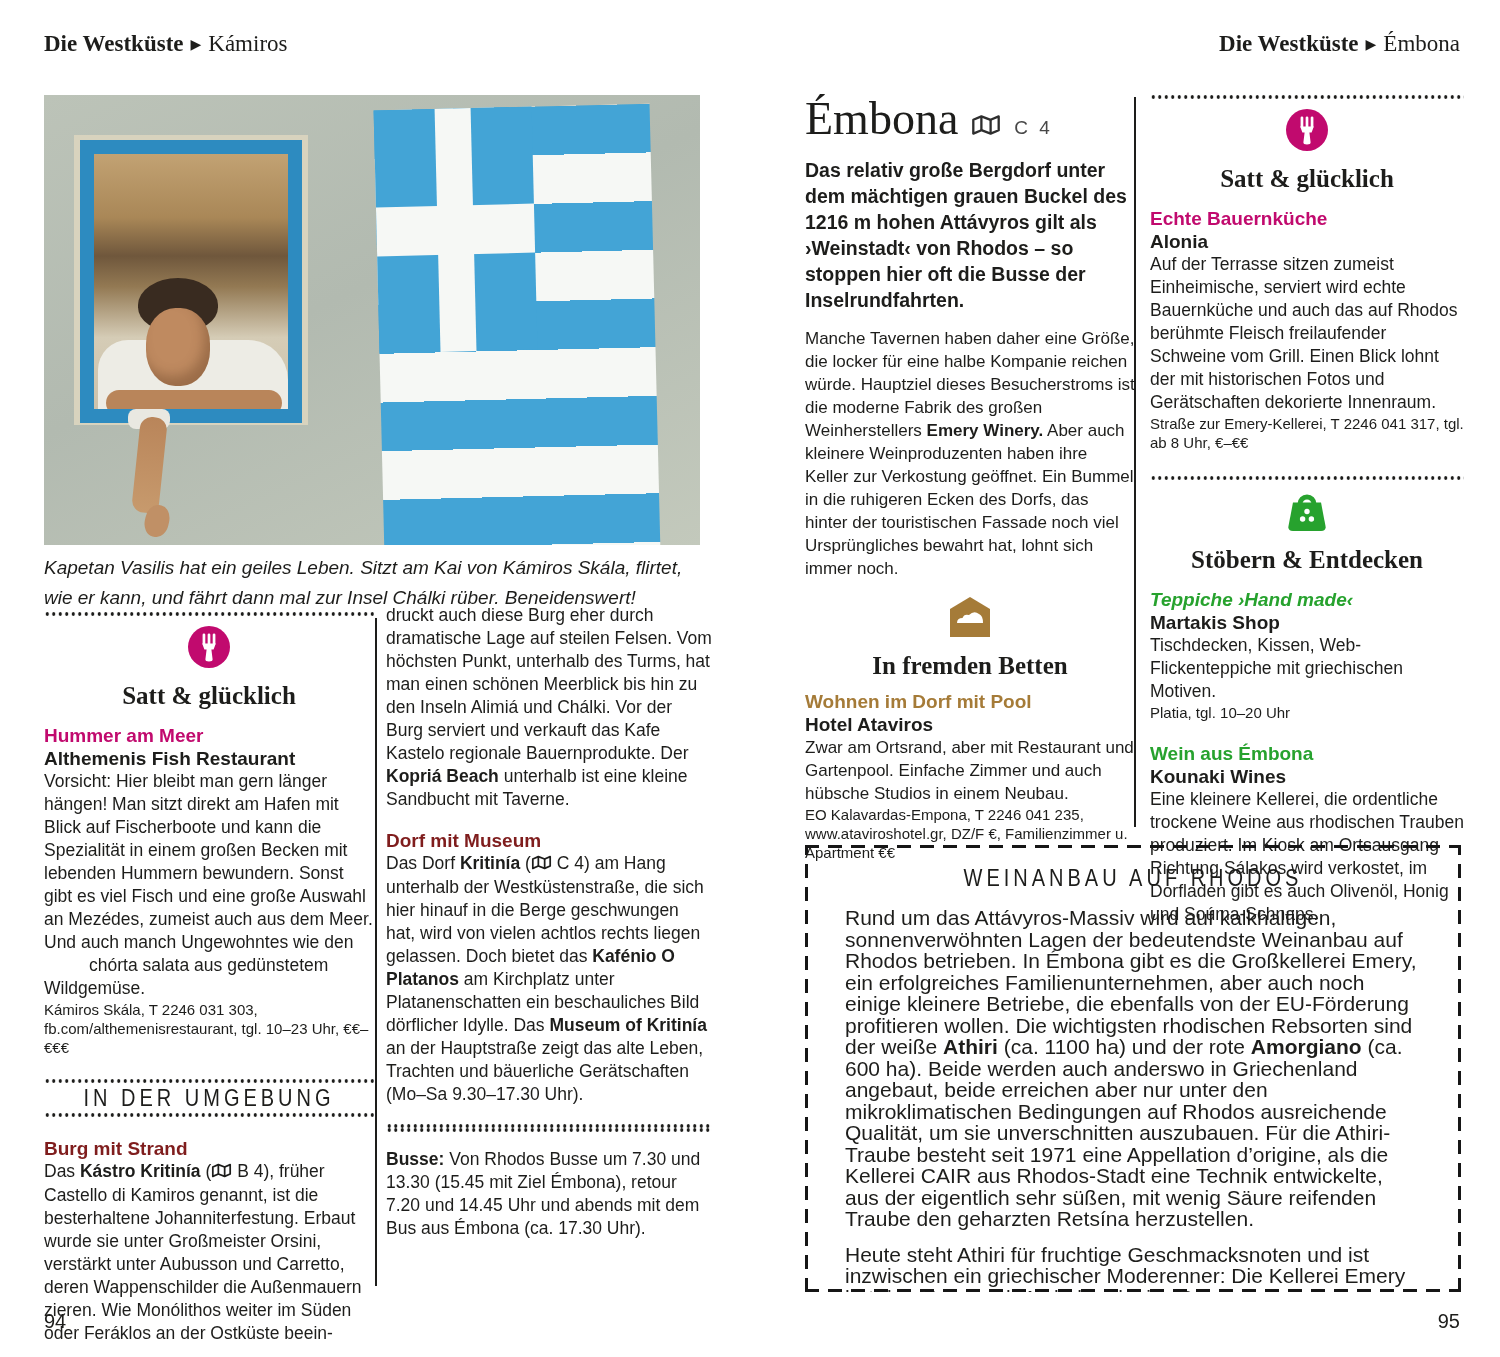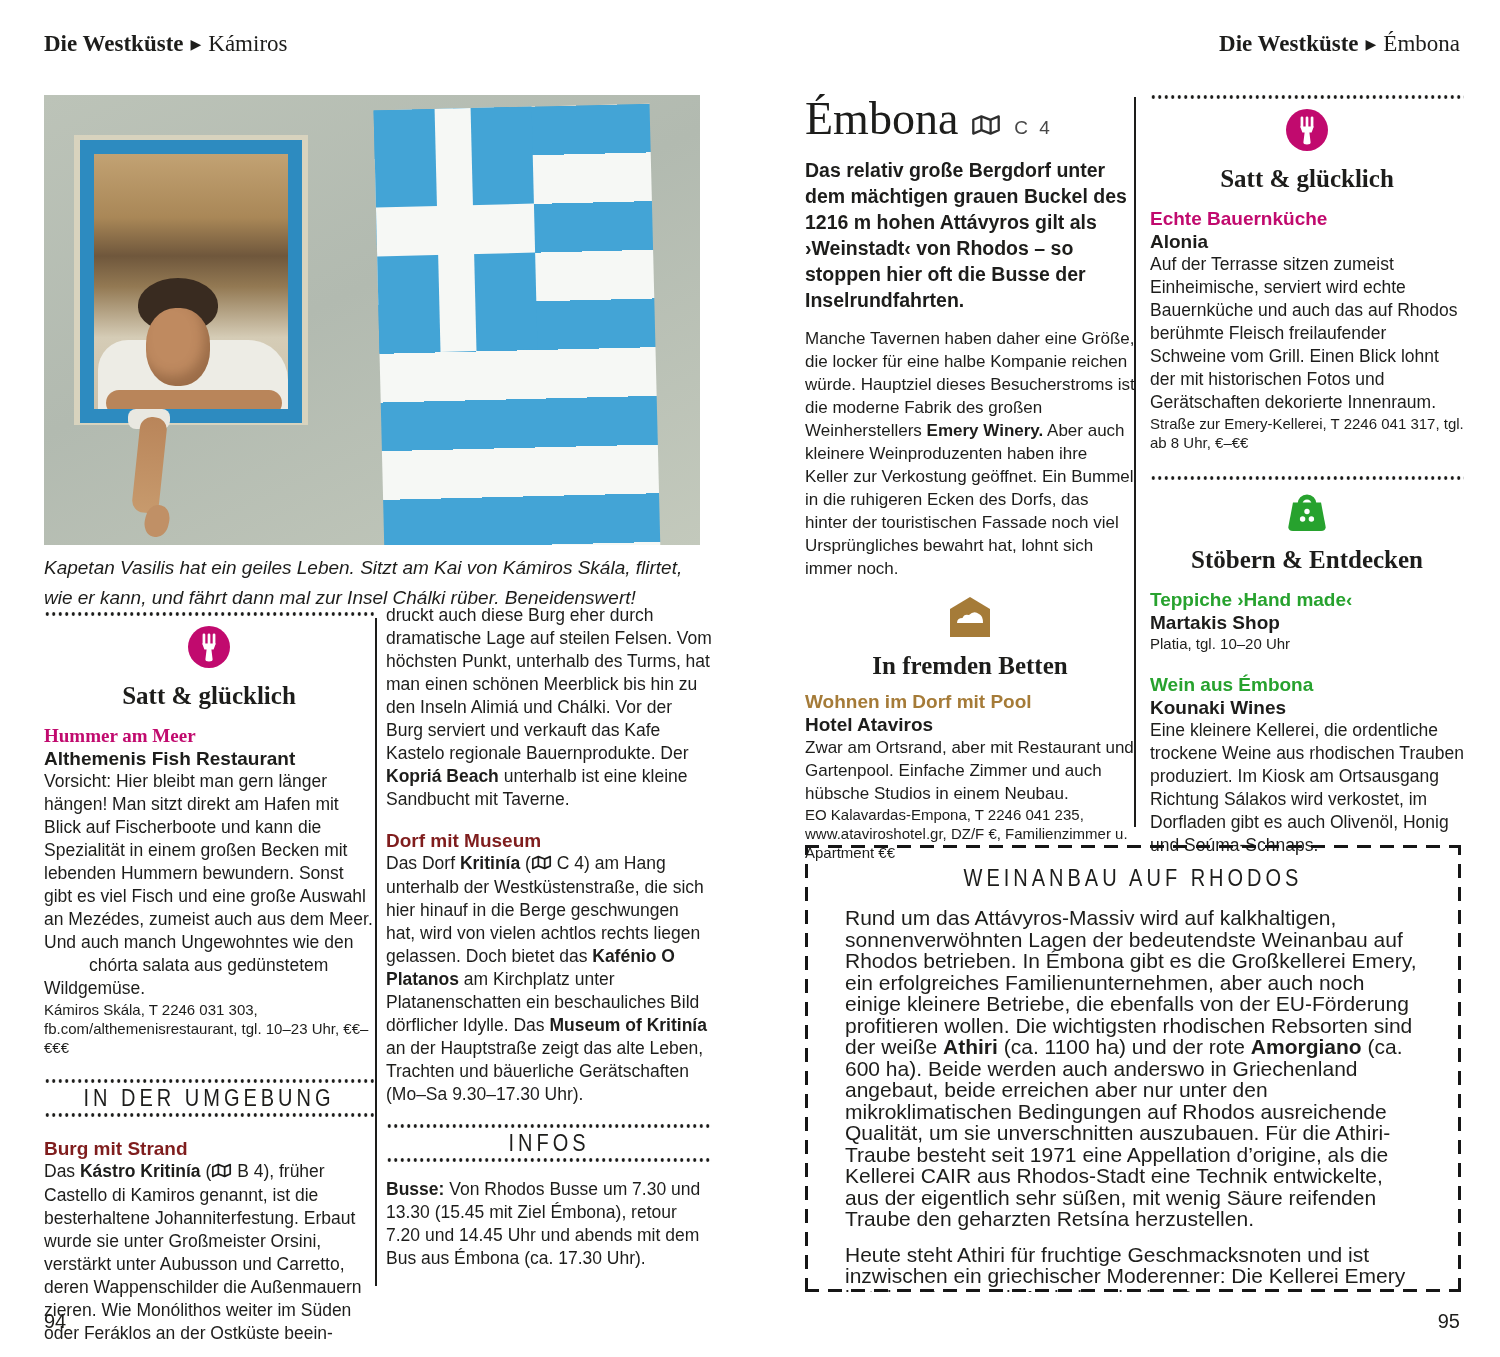--- a/index.html
+++ b/index.html
@@ -132,21 +132,21 @@
         <g fill="#ffffff">
           <rect x="14.6" y="7.5" width="2.7" height="11.5" rx="1.35"></rect>
           <rect x="19.65" y="7.5" width="2.7" height="11.5" rx="1.35"></rect>
           <rect x="24.7" y="7.5" width="2.7" height="11.5" rx="1.35"></rect>
           <path d="M14.2 17.5 h13.6 l-2.2 6 h-2.2 l1.2 9.8 q0.2 2.2 -3.6 2.2 t-3.6 -2.2 l1.2 -9.8 h-2.2 z"></path>
         </g>
       </svg>
     </span>
     <span>Satt &amp; glücklich</span>
   </div>
-  <div class="kicker magenta" style="margin-top:12px;font-family:Liberation Serif, serif;">Hummer am Meer</div>
+  <div class="kicker magenta" style="margin-top:12px;">Hummer am Meer</div>
   <div class="name">Althemenis Fish Restaurant</div>
   <div class="body"><span>Vorsicht: Hier bleibt man gern länger hängen! Man sitzt direkt am Hafen mit Blick auf Fischerboote und kann die Spezialität in einem großen Becken mit lebenden Hummern bewundern. Sonst gibt es viel Fisch und eine große Auswahl an Mezédes, zumeist auch aus dem Meer. Und auch manch Ungewohntes wie den </span><span class="i">chórta salata</span><span> aus gedünstetem Wildgemüse.</span></div>
   <div class="details">Kámiros Skála, T 2246 031 303, fb.com/althemenisrestaurant, tgl. 10–23 Uhr, €€–€€€</div>
   <div class="rubric">
     <div class="dotted"></div>
     <div class="rubric-label"><span>IN DER UMGEBUNG</span></div>
     <div class="dotted"></div>
   </div>
   <div class="kicker orange" style="margin-top:20px;">Burg mit Strand</div>
   <div class="body"><span>Das </span><span class="b">Kástro Kritinía</span><span> (</span><span class="map-glyph">
@@ -161,21 +161,20 @@
   <div class="body"><span>druckt auch diese Burg eher durch dramatische Lage auf steilen Felsen. Vom höchsten Punkt, unterhalb des Turms, hat man einen schönen Meerblick bis hin zu den Inseln Alimiá und Chálki. Vor der Burg serviert und verkauft das Kafe Kastelo regionale Bauernprodukte. Der </span><span class="b">Kopriá Beach</span><span> unterhalb ist eine kleine Sandbucht mit Taverne.</span></div>
   <div class="kicker orange" style="margin-top:18px;">Dorf mit Museum</div>
   <div class="body"><span>Das Dorf </span><span class="b">Kritinía</span><span> (</span><span class="map-glyph">
   <svg viewBox="0 0 26 19" xmlns="http://www.w3.org/2000/svg">
     <path d="M2 5 L9 2 L17 5 L24 2 V14 L17 17 L9 14 L2 17 Z" fill="none" stroke="#1d1d1b" stroke-width="2.2" stroke-linejoin="round"></path>
     <path d="M9 2 V14 M17 5 V17" fill="none" stroke="#1d1d1b" stroke-width="2.2"></path>
   </svg>
 </span><span> C 4) am Hang unterhalb der Westküstenstraße, die sich hier hinauf in die Berge geschwungen hat, wird von vielen achtlos rechts liegen gelassen. Doch bietet das </span><span class="b">Kafénio O Platanos</span><span> am Kirchplatz unter Platanenschatten ein beschauliches Bild dörflicher Idylle. Das </span><span class="b">Museum of Kritinía</span><span> an der Hauptstraße zeigt das alte Leben, Trachten und bäuerliche Gerätschaften (Mo–Sa 9.30–17.30 Uhr).</span></div>
   <div class="rubric" style="margin-top:18px;">
     <div class="dotted"></div>
-    <div class="rubric-label"><span>INFOS</span></div>
     <div class="dotted"></div>
   </div>
   <div class="body" style="margin-top:16px;"><span class="b">Busse:</span><span> Von Rhodos Busse um 7.30 und 13.30 (15.45 mit Ziel Émbona), retour 7.20 und 14.45 Uhr und abends mit dem Bus aus Émbona (ca. 17.30 Uhr).</span></div>
 </div>
 
 <div class="col" id="col3">
   <h1 class="title-row">
     <span class="title-main">Émbona</span>
     <span class="map-glyph-large">
       <svg viewBox="0 0 26 19" xmlns="http://www.w3.org/2000/svg">
@@ -230,22 +229,23 @@
         <path d="M7 12.5 h28 l4.5 23.5 q0.9 5 -4.4 5 h-28.2 q-5.3 0 -4.4 -5 z" fill="#27a22e"></path>
         <g fill="#ffffff">
           <circle cx="21" cy="21.5" r="2.7"></circle>
           <circle cx="16.6" cy="29" r="2.7"></circle>
           <circle cx="25.4" cy="29" r="2.7"></circle>
         </g>
       </svg>
     </span>
     <span>Stöbern &amp; Entdecken</span>
   </div>
-  <div class="kicker green" style="margin-top:0;">Teppiche ›Hand made‹</div>
+  <div class="kicker green" style="margin-top:0;font-style:italic;">Teppiche ›Hand made‹</div>
   <div class="name">Martakis Shop</div>
+  <div class="body">Tischdecken, Kissen, Web-Flickenteppiche mit griechischen Motiven.</div>
   <div class="details">Platia, tgl. 10–20 Uhr</div>
   <div class="kicker green" style="margin-top:20px;">Wein aus Émbona</div>
   <div class="name">Kounaki Wines</div>
   <div class="body">Eine kleinere Kellerei, die ordentliche trockene Weine aus rhodischen Trauben produziert. Im Kiosk am Ortsausgang Richtung Sálakos wird verkostet, im Dorfladen gibt es auch Olivenöl, Honig und Soúma-Schnaps.</div>
 </div>
 
 <div class="infobox">
   <div class="infobox-title"><span>WEINANBAU AUF RHODOS</span></div>
   <p><span>Rund um das Attávyros-Massiv wird auf kalkhaltigen, sonnenverwöhnten Lagen der bedeutendste Weinanbau auf Rhodos betrieben. In Émbona gibt es die Großkellerei Emery, ein erfolgreiches Familienunternehmen, aber auch noch einige kleinere Betriebe, die ebenfalls von der EU-Förderung profitieren wollen. Die wichtigsten rhodischen Rebsorten sind der weiße </span><span class="b">Athiri</span><span> (ca. 1100 ha) und der rote </span><span class="b">Amorgiano</span><span> (ca. 600 ha). Beide werden auch anderswo in Griechenland angebaut, beide erreichen aber nur unter den mikroklimatischen Bedingungen auf Rhodos ausreichende Qualität, um sie unverschnitten auszubauen. Für die Athiri-Traube besteht seit 1971 eine Appellation d’origine, als die Kellerei CAIR aus Rhodos-Stadt eine Technik entwickelte, aus der eigentlich sehr süßen, mit wenig Säure reifenden Traube den geharzten Retsína herzustellen.</span></p>
   <p><span>Heute steht Athiri für fruchtige Geschmacksnoten und ist inzwischen ein griechischer Moderenner: Die Kellerei Emery hat den Namen als Nobelmarke ins Programm genommen. Nicht zuletzt liefert sie den Grundstoff für die einzige Sektproduktion mit Flaschengärung Griechenlands, die sowohl Emery als auch CAIR anbieten.</span></p>

